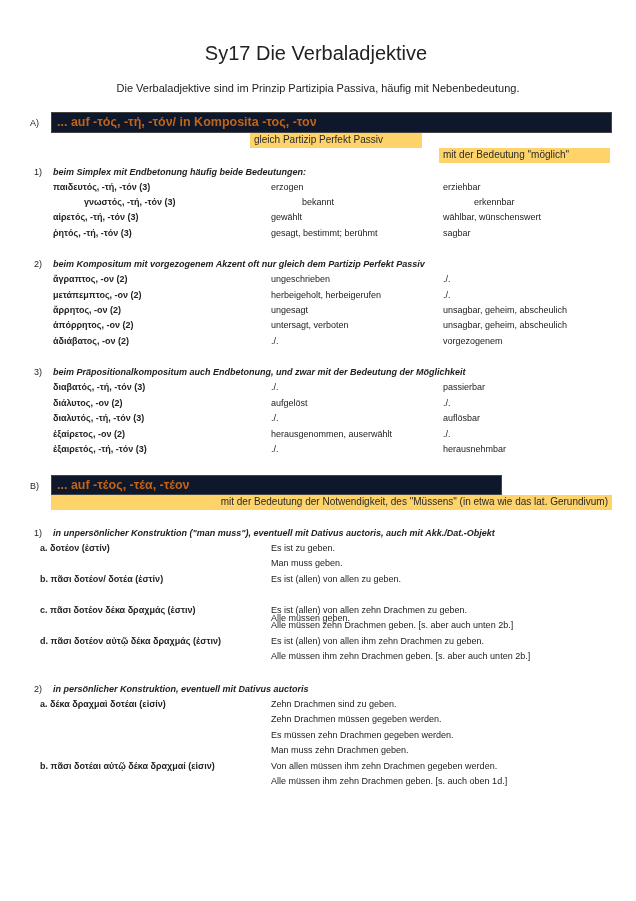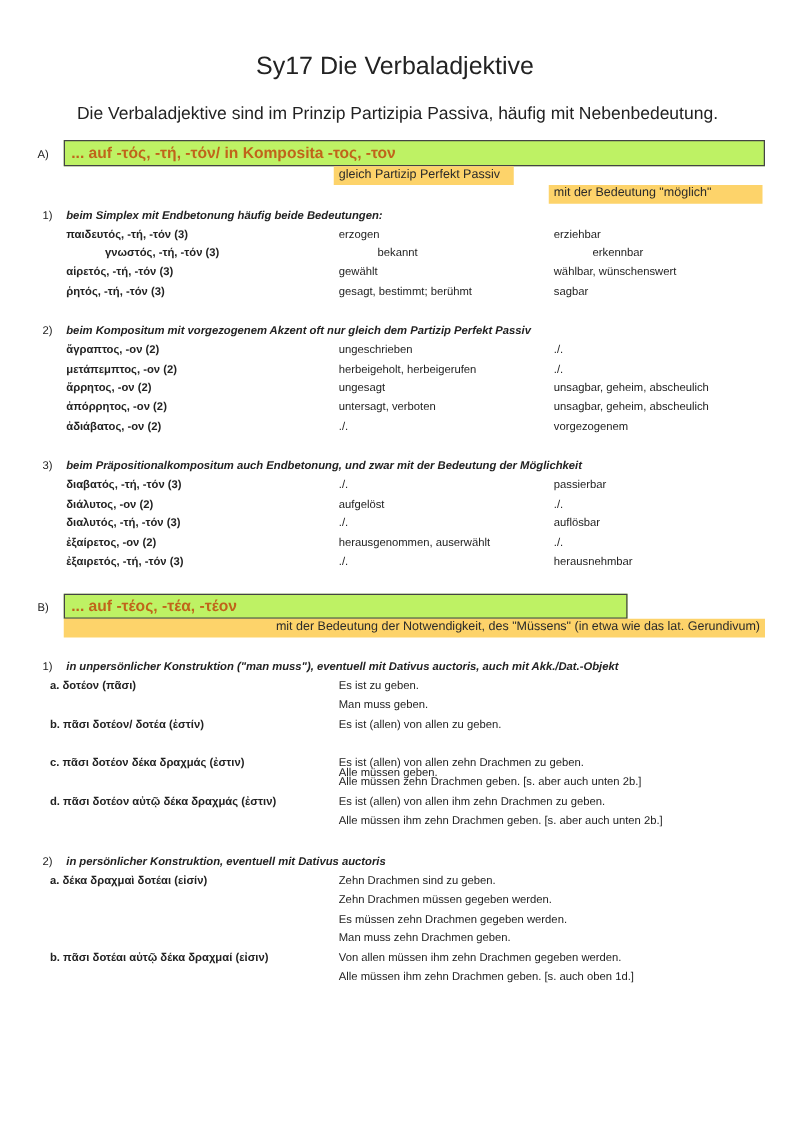--- a/index.html
+++ b/index.html
@@ -3,25 +3,25 @@
   <meta charset="utf-8">
   <style>
     html, body { margin: 0; padding: 0; background: #ffffff; }
     body {
       width: 636px; height: 901px; position: relative; overflow: hidden;
       font-family: "Liberation Sans", "DejaVu Sans", sans-serif;
       color: #1a1a1a;
     }
     .abs { position: absolute; white-space: nowrap; }
     .title { top: 42px; left: 0; width: 632px; text-align: center; font-size: 20px; color: #222; }
-    .subtitle { top: 82px; left: 0; width: 636px; text-align: center; font-size: 14px; color: #222; }
+    .subtitle { top: 82px; left: 0; width: 636px; text-align: center; font-size: 11px; color: #222; }
 
     .sec-label { font-size: 9px; color: #222; }
     .banner {
-      position: absolute; background: #bef264; border: 1.5px solid #444;
+      position: absolute; background: #0f172a; border: 1.5px solid #444;
       color: #c0641a; font-weight: bold; font-size: 12.5px; line-height: 18px;
       padding-left: 5px; box-sizing: border-box;
     }
     .hl {
       position: absolute; background: #fdd36a; color: #2a2a2a;
       font-size: 10px; line-height: 14px; padding-left: 4px; box-sizing: border-box;
     }
     .hl.right { text-align: right; padding-right: 4px; }
 
     .heading { font-size: 9px; font-style: italic; font-weight: bold; color: #222; }
@@ -37,21 +37,21 @@
     .brow .c2 { position: absolute; left: 271px; }
   </style>
 </head>
 <body>
 
 <div class="abs title">Sy17 Die Verbaladjektive</div>
 <div class="abs subtitle">Die Verbaladjektive sind im Prinzip Partizipia Passiva, häufig mit Nebenbedeutung.</div>
 
 <div class="abs sec-label" style="top:118px; left:30px;">A)</div>
 <div class="banner" style="top:112px; left:51px; width:561px; height:21px;">... auf -τός, -τή, -τόν/ in Komposita -τος, -τον</div>
-<div class="hl" style="top:133px; left:267px; width:144px; height:15px;">gleich Partizip Perfekt Passiv</div>
+<div class="hl" style="top:133px; left:250px; width:172px; height:15px;">gleich Partizip Perfekt Passiv</div>
 <div class="hl" style="top:148px; left:439px; width:171px; height:15px;">mit der Bedeutung "möglich"</div>
 
 <div class="abs num" style="top:167px; left:34px;">1)</div>
 <div class="abs heading" style="top:167px; left:53px;">beim Simplex mit Endbetonung häufig beide Bedeutungen:</div>
 <div class="row" style="top:182px;">
   <span class="c1 greek">παιδευτός, -τή, -τόν (3)</span>
   <span class="c2 cell">erzogen</span>
   <span class="c3 cell">erziehbar</span>
 </div>
 <div class="row" style="top:197px;margin-left:31px;">
@@ -127,21 +127,21 @@
 </div>
 
 <div class="abs sec-label" style="top:481px; left:30px;">B)</div>
 <div class="banner" style="top:475px; left:51px; width:451px; height:20px;">... auf -τέος, -τέα, -τέον</div>
 <div class="hl right" style="top:495px; left:51px; width:561px; height:15px;">mit der Bedeutung der Notwendigkeit, des "Müssens" (in etwa wie das lat. Gerundivum)</div>
 
 <div class="abs num" style="top:528px; left:34px;">1)</div>
 <div class="abs heading" style="top:528px; left:53px;">in unpersönlicher Konstruktion ("man muss"), eventuell mit Dativus auctoris, auch mit Akk./Dat.-Objekt</div>
 
 <div class="brow" style="top:543px;">
-  <span class="c1 greek">a. δοτέον (πᾶσι)</span>
+  <span class="c1 greek">a. δοτέον (ἐστίν)</span>
   <span class="c2 cell">Es ist zu geben.</span>
 </div>
 <div class="brow" style="top:558px;">
   <span class="c2 cell">Man muss geben.</span>
 </div>
 <div class="brow" style="top:574px;">
   <span class="c1 greek">b. πᾶσι δοτέον/ δοτέα (ἐστίν)</span>
   <span class="c2 cell">Es ist (allen) von allen zu geben.</span>
 </div>
 <div class="brow" style="top:589px;margin-top:24px;">

